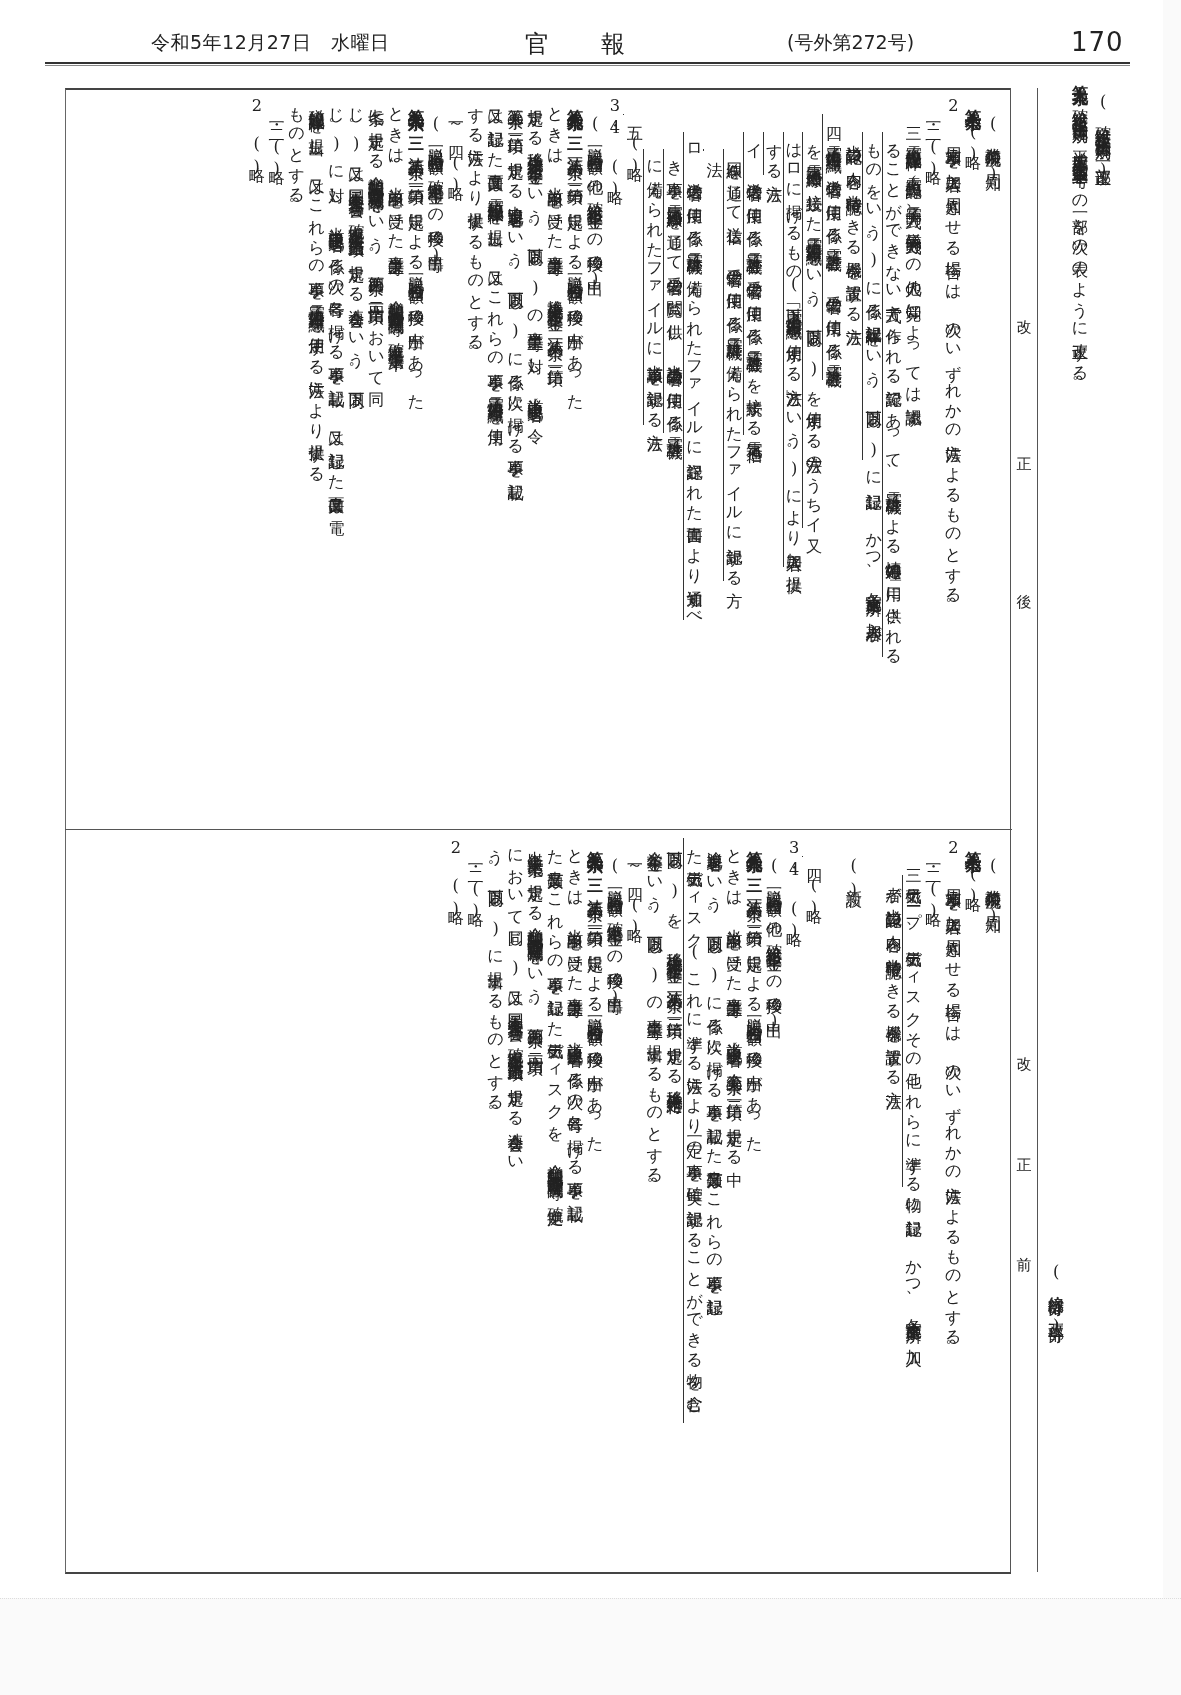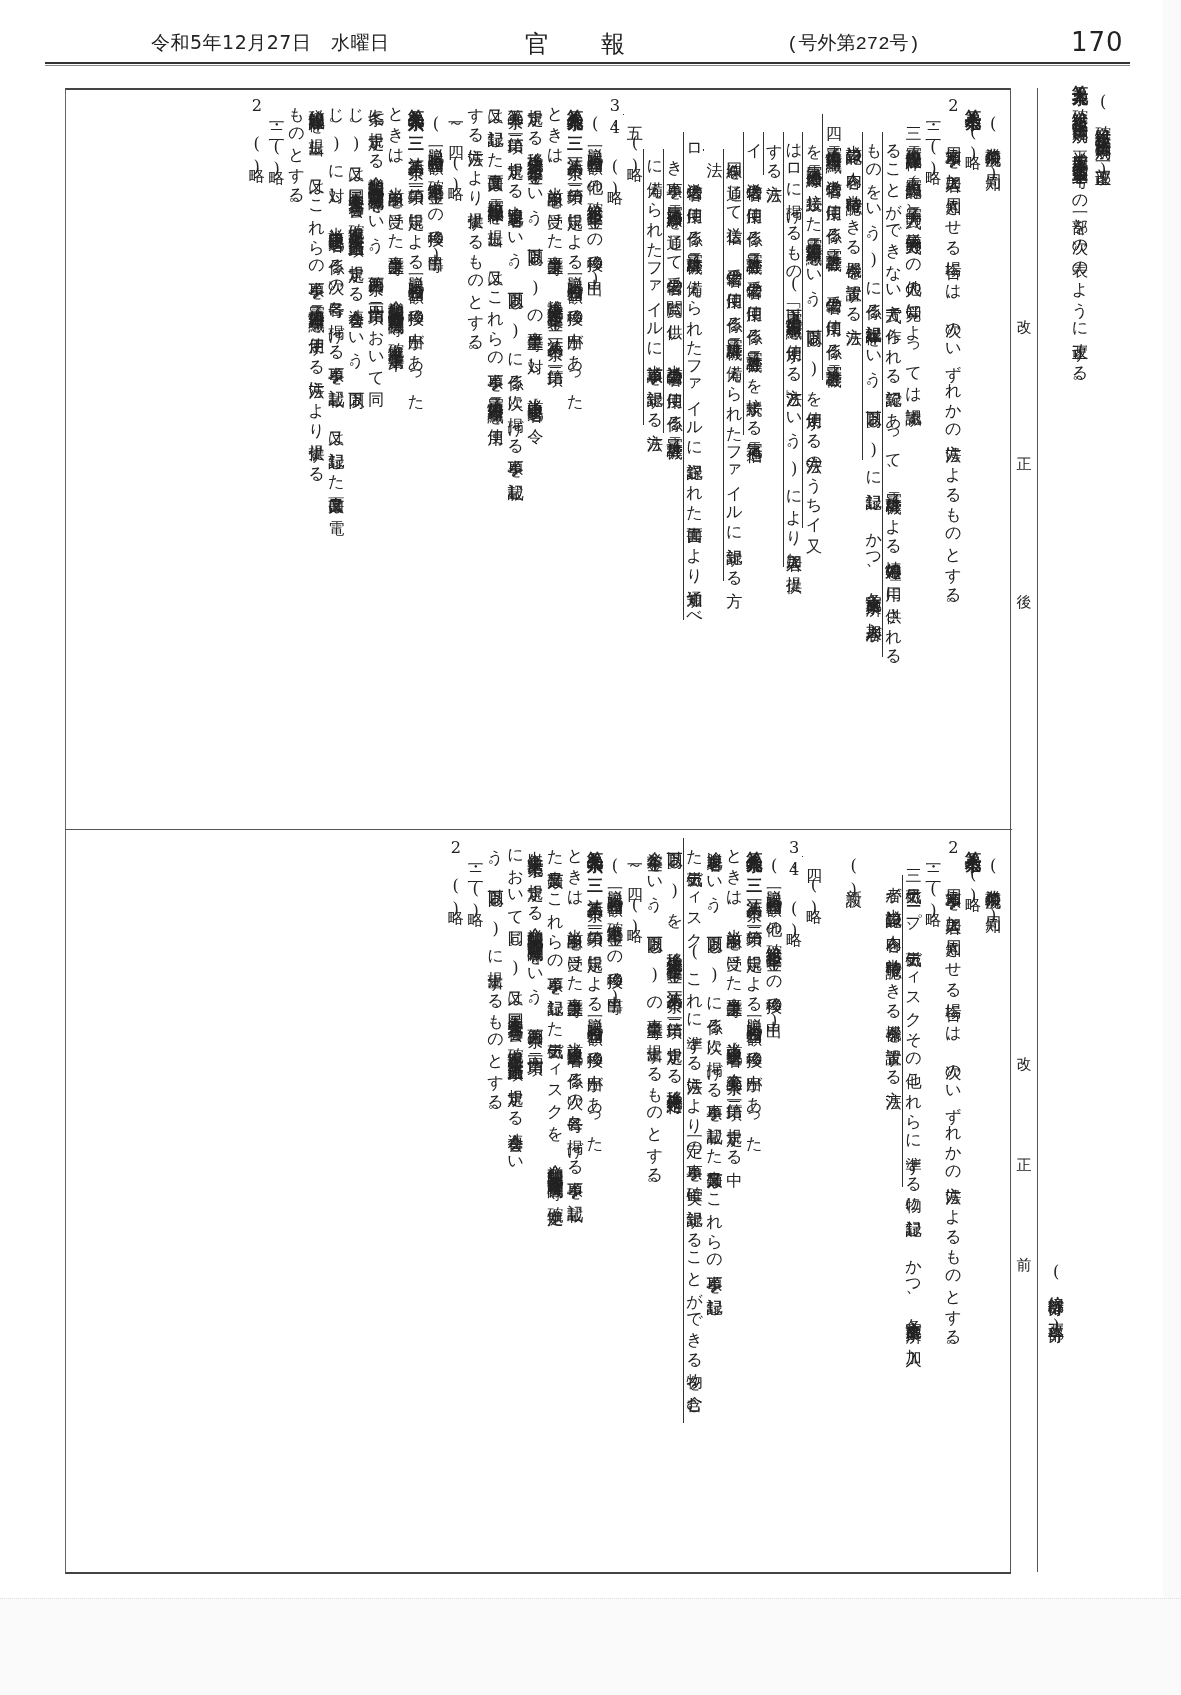--- a/index.html
+++ b/index.html
@@ -7,21 +7,21 @@
          font-family: "DejaVu Serif", "Liberation Serif", serif; color: #222; }
   .page { position: absolute; left: 0; top: 0; width: 1137px; height: 1695px; background: #ffffff; padding-left: 26px; }
   .page-bottom { position: absolute; left: 0; top: 1598px; width: 1181px; height: 97px; background: #fafafa; border-top: 1px dotted #ddd; }
 
   
   .header { position: absolute; top: 28px; left: 45px; width: 1085px; height: 34px;
             font-family: "DejaVu Sans", "Liberation Sans", sans-serif; }
   .header span { position: absolute; white-space: nowrap; }
   .hdr-date { left: 106px; top: 2px; font-size: 19px; letter-spacing: 0.5px; }
   .hdr-title { left: 480px; top: 0px; font-size: 24px; letter-spacing: 52px; font-family: "DejaVu Serif", serif; }
-  .hdr-issue { left: 742px; top: 2px; font-size: 19px; font-family: Liberation Mono, monospace; }
+  .hdr-issue { left: 742px; top: 2px; font-size: 19px; }
   .hdr-page { left: 1026px; top: -1px; font-size: 26px; letter-spacing: 1px; }
   .hdr-rule { position: absolute; left: 45px; top: 62px; width: 1085px; height: 0;
               border-top: 2px solid #333; }
   .hdr-rule2 { position: absolute; left: 45px; top: 65px; width: 1085px; height: 0;
                border-top: 1px solid #888; }
 
   
   .vt { position: absolute; writing-mode: vertical-rl; text-orientation: upright;
         font-size: 16.2px; line-height: 19.6px; letter-spacing: 1.6px; white-space: pre-wrap; }
   .vt .b { font-weight: bold; font-family: "DejaVu Sans", "Liberation Sans", sans-serif; }

